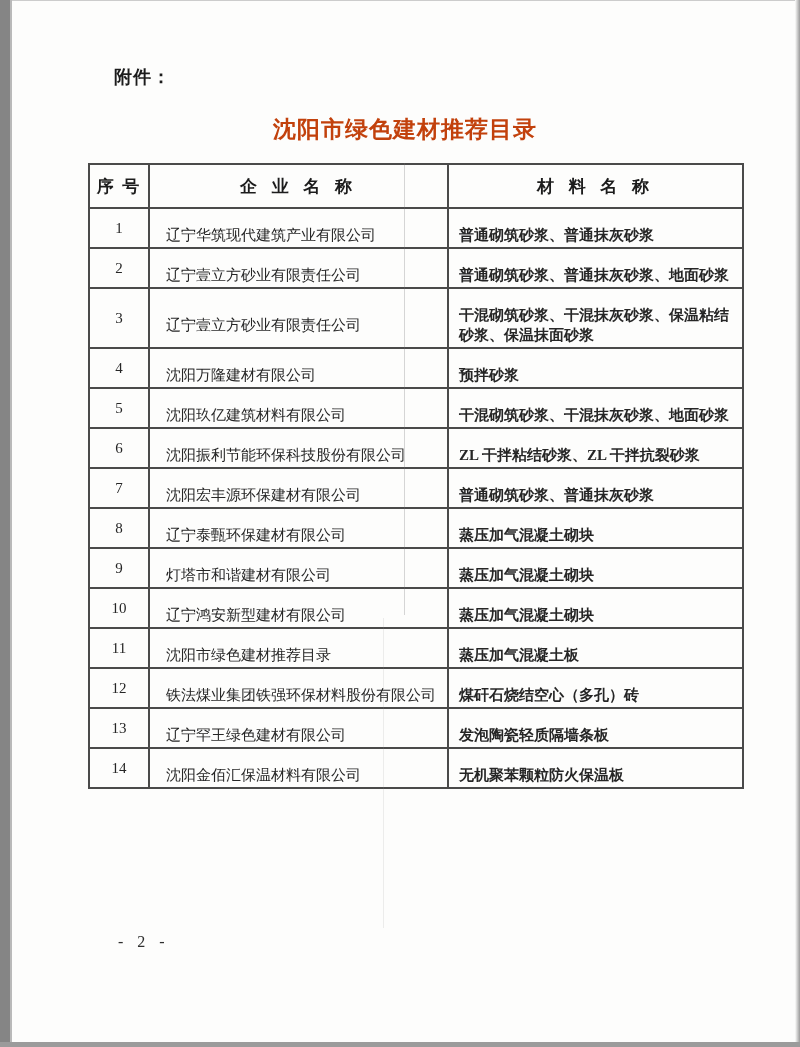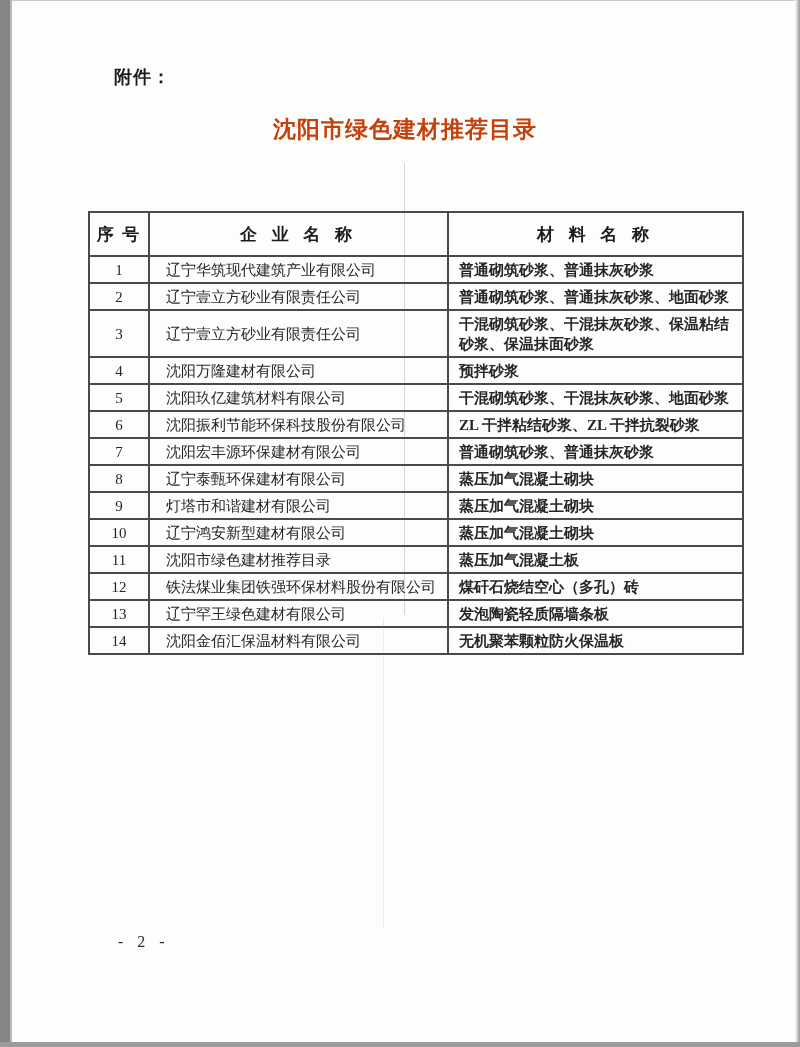--- a/index.html
+++ b/index.html
@@ -33,37 +33,36 @@
     font-family: "Liberation Sans", "DejaVu Sans", sans-serif;
     font-weight: bold; font-size: 23px; color: #c2410c;
     letter-spacing: 1px;
   }
 
   .catalog-table {
     position: absolute; left: 74px; top: 163px;
     width: 654px;
     border-collapse: collapse;
     table-layout: fixed;
-    margin-top: 48px;
   }
   .catalog-table th, .catalog-table td {
     border: 2px solid #4a4a4a;
     vertical-align: middle;
   }
   .catalog-table th {
     height: 44px;
     font-family: "Liberation Sans", "DejaVu Sans", sans-serif;
     font-weight: bold; font-size: 17px; color: #1c1c1c;
     text-align: center; letter-spacing: 5px;
   }
   .catalog-table th.col-no { letter-spacing: 2px; }
   .catalog-table td {
     height: 26px;
     font-size: 15px; line-height: 20px; color: #262626;
-    padding: 3px 4px 2px 10px;
+    padding: 16px 4px 2px 10px;
   }
   .catalog-table td.cell-no { text-align: center; padding: 2px 0; }
   .catalog-table td.cell-company { padding-left: 16px; }
   .catalog-table td.cell-material { padding-left: 10px; font-weight: bold; }
 
   
   .crease-table { position: absolute; left: 390px; top: 163px; width: 1px; height: 452px; background: rgba(110,110,110,0.28); }
   .crease-below { position: absolute; left: 369px; top: 618px; width: 1px; height: 310px; background: rgba(140,140,140,0.15); }
 
   .page-number {

